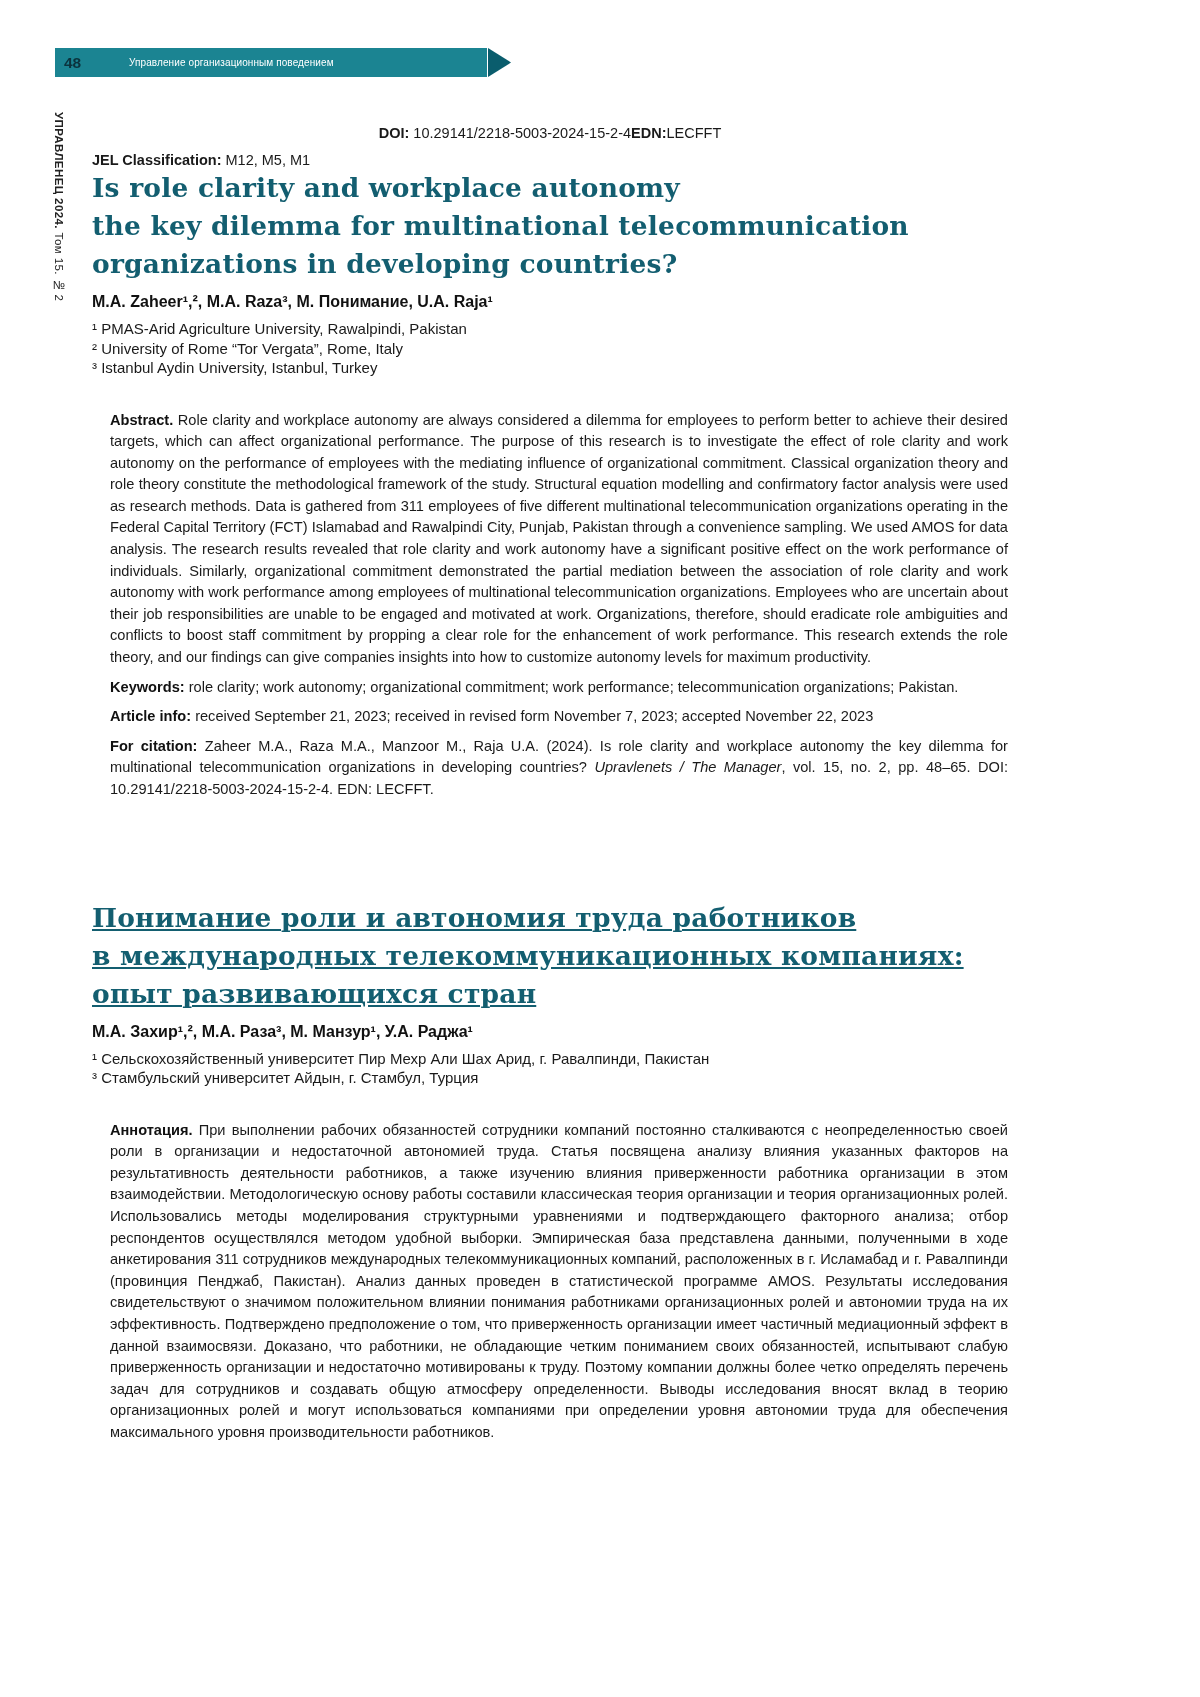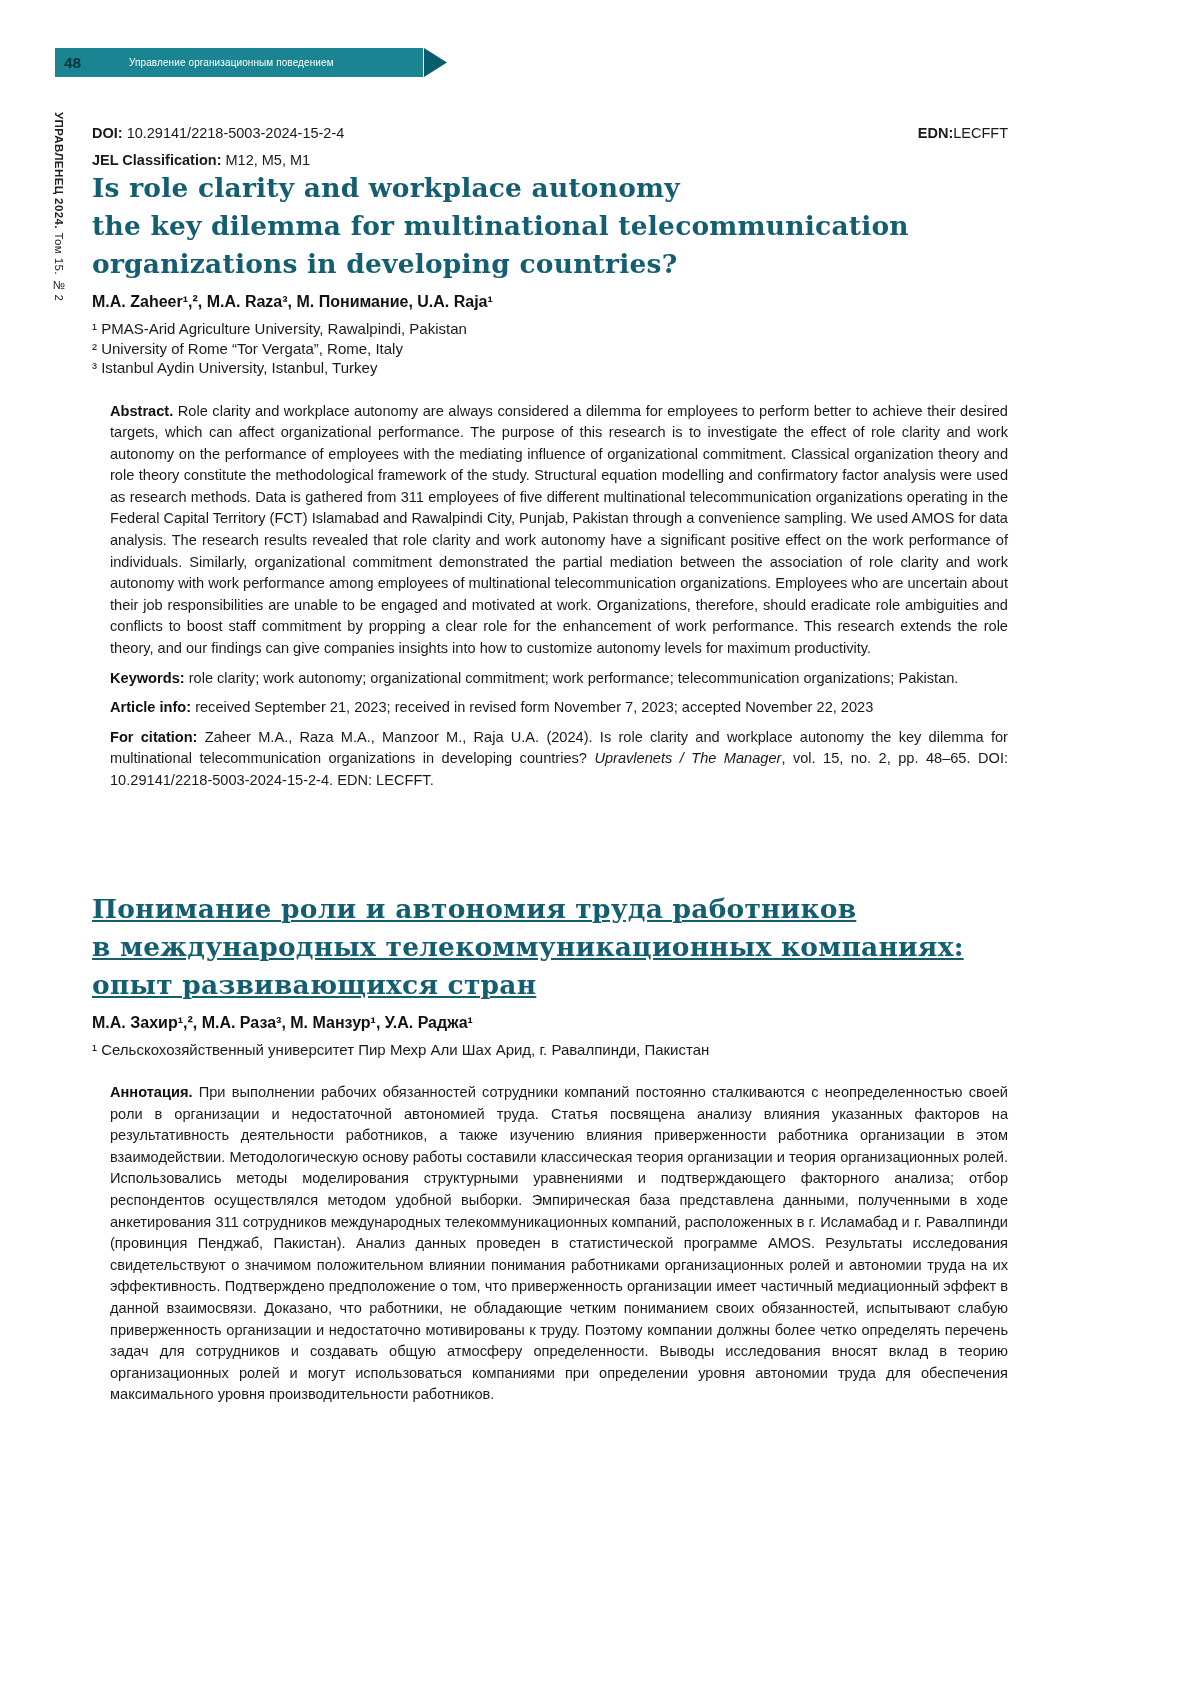--- a/index.html
+++ b/index.html
@@ -4,55 +4,55 @@
 <style>
   * { margin:0; padding:0; box-sizing:border-box; }
   html, body { background:#ffffff; }
   body {
     width:1200px; height:1697px; position:relative; overflow:hidden;
     font-family:"Liberation Sans", sans-serif; color:#1a1a1a;
   }
 
   
   .topbar { position:absolute; top:48px; left:55px; height:29px; display:flex; align-items:stretch; }
-  .band { display:flex; align-items:center; background:#1b8492; width:368px; height:29px; }
+  .band { display:flex; align-items:center; background:#1b8492; width:432px; height:29px; }
   .pagenum { font-weight:bold; font-size:15.5px; color:#0b333d; width:74px; padding-left:9px; }
   .section { color:#ffffff; font-size:10px; letter-spacing:0.1px; white-space:nowrap; }
   .band-arrow { width:23px; height:29px; background:#0a5d6d; clip-path:polygon(0 0, 100% 50%, 0 100%); margin-left:1px; }
 
   
   .spine {
     position:absolute; top:112px; left:53px;
     writing-mode:vertical-rl; text-orientation:mixed;
     font-size:11.5px; letter-spacing:0.4px; color:#222; white-space:nowrap;
   }
   .spine-bold { font-weight:bold; }
 
   
   .content { position:absolute; left:92px; right:192px; top:124px; }
 
-  .meta-row { display:flex; justify-content:space-between; font-size:14.5px; line-height:18px; }
+  .meta-row { display:flex; justify-content:center; font-size:14.5px; line-height:18px; }
   .meta-row.jel { margin-top:9px; justify-content:flex-start; }
   .b { font-weight:bold; }
 
   .title {
     font-family:"DejaVu Serif", "Liberation Serif", serif;
     font-weight:bold; font-size:26.5px; line-height:38px;
     color:#135e70; letter-spacing:0.2px;
   }
   .title-en { }
   .title-ru { margin-top:98px;text-decoration:underline; }
   .tline { display:block; }
 
   .authors { margin-top:10px; font-size:16px; font-weight:bold; color:#111; }
 
   .affils { margin-top:8px; font-size:15px; line-height:19.5px; color:#1a1a1a; }
   .affil { display:block; }
 
-  .blk { margin-top:23px; padding-left:18px; }
+  .blk { margin-top:32px; padding-left:18px; }
   .para {
     font-size:14.6px; line-height:21.6px; text-align:justify;
     color:#1a1a1a; hyphens:auto; -webkit-hyphens:auto;
   }
   .para + .para { margin-top:8px; }
   .plabel { font-weight:bold; color:#111; }
   .jrn { font-style:italic; }
 </style>
 </head>
 <body>
@@ -127,20 +127,21 @@
     <h1 class="title title-ru" lang="ru">
       <span class="tline">Понимание роли и автономия труда работников</span>
       <span class="tline">в международных телекоммуникационных компаниях:</span>
       <span class="tline">опыт развивающихся стран</span>
     </h1>
 
     <p class="authors">М.А. Захир¹,², М.А. Раза³, М. Манзур¹, У.А. Раджа¹</p>
 
     <div class="affils">
       <span class="affil">¹ Сельскохозяйственный университет Пир Мехр Али Шах Арид, г. Равалпинди, Пакистан</span>
+      <span class="affil">³ Стамбульский университет Айдын, г. Стамбул, Турция</span>
     </div>
 
     <section class="blk">
       <p class="para" lang="ru">
         <span class="plabel">Аннотация.</span>
         <span>При выполнении рабочих обязанностей сотрудники компаний постоянно сталкиваются с неопределенностью своей роли в организации и недостаточной автономией труда. Статья посвящена анализу влияния указанных факторов на результативность деятельности работников, а также изучению влияния приверженности работника организации в этом взаимодействии. Методологическую основу работы составили классическая теория организации и теория организационных ролей. Использовались методы моделирования структурными уравнениями и подтверждающего факторного анализа; отбор респондентов осуществлялся методом удобной выборки. Эмпирическая база представлена данными, полученными в ходе анкетирования 311 сотрудников международных телекоммуникационных компаний, расположенных в г. Исламабад и г. Равалпинди (провинция Пенджаб, Пакистан). Анализ данных проведен в статистической программе AMOS. Результаты исследования свидетельствуют о значимом положительном влиянии понимания работниками организационных ролей и автономии труда на их эффективность. Подтверждено предположение о том, что приверженность организации имеет частичный медиационный эффект в данной взаимосвязи. Доказано, что работники, не обладающие четким пониманием своих обязанностей, испытывают слабую приверженность организации и недостаточно мотивированы к труду. Поэтому компании должны более четко определять перечень задач для сотрудников и создавать общую атмосферу определенности. Выводы исследования вносят вклад в теорию организационных ролей и могут использоваться компаниями при определении уровня автономии труда для обеспечения максимального уровня производительности работников.</span>
       </p>
     </section>
 
   </main>

